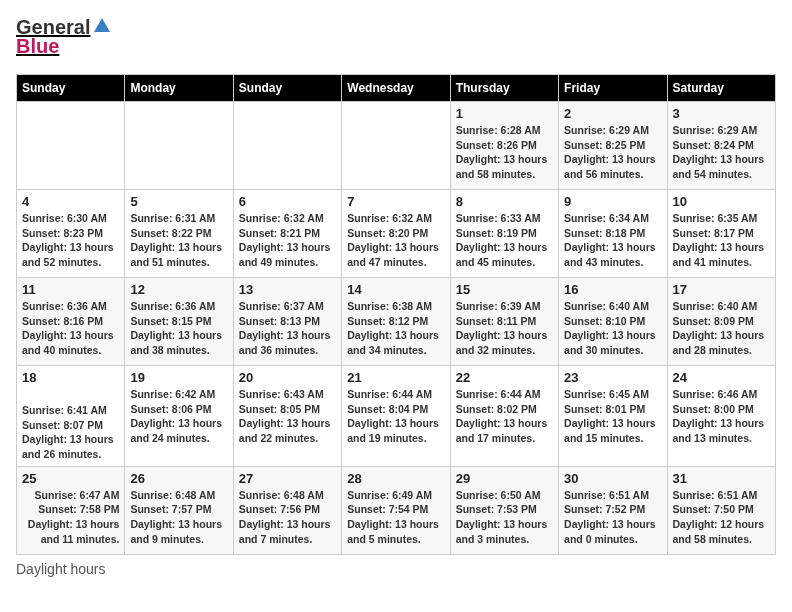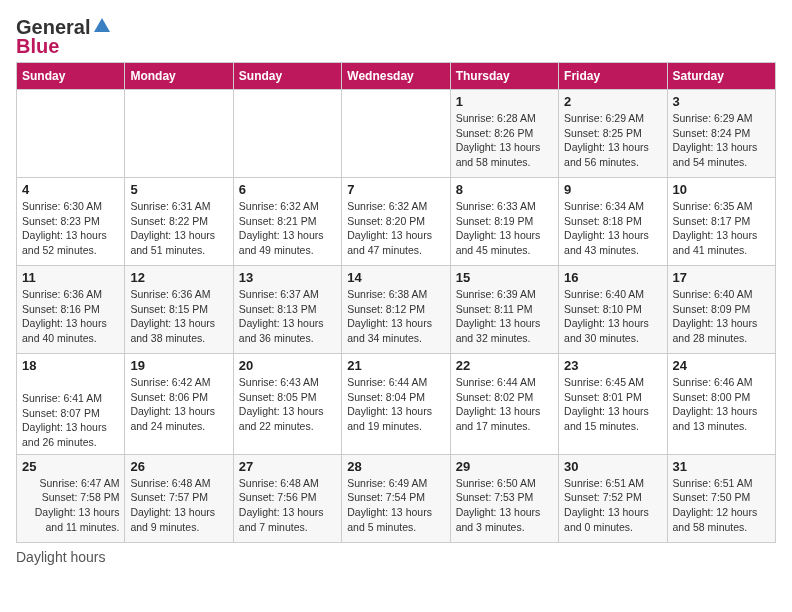--- a/index.html
+++ b/index.html
@@ -7,21 +7,22 @@
       font-family: Arial, sans-serif;
       background: #fff;
       width: 792px;
       min-height: 612px;
       padding: 16px;
     }
     .header-area {
       display: flex;
       justify-content: space-between;
       align-items: center;
-      margin-bottom: 4px;
+      margin-bottom: 16px;
+      text-decoration: underline;
     }
     .logo {
       display: flex;
       flex-direction: column;
       align-items: flex-start;
     }
     .title-area {
       text-align: right;
     }
     .month-title {
@@ -35,21 +36,21 @@
       color: #555;
       margin-top: 2px;
     }
     .calendar-table {
       width: 100%;
       border-collapse: collapse;
       table-layout: fixed;
       font-size: 11px;
     }
     .calendar-table thead tr th {
-      background-color: #be185d;
+      background-color: #000000;
       color: #fff;
       text-align: left;
       padding: 6px 5px;
       font-size: 12px;
       font-weight: bold;
       border: 1px solid #ccc;
     }
     .calendar-table tbody tr td {
       border: 1px solid #ccc;
       vertical-align: top;
@@ -63,20 +64,21 @@
     .day-number {
       font-weight: bold;
       font-size: 13px;
       margin-bottom: 2px;
       color: #222;
     }
     .day-info {
       color: #333;
       font-size: 10.5px;
       line-height: 1.4;
+      font-weight: bold;
     }
     .empty-cell {
       background: #fff !important;
     }
     .footer-note {
       font-size: 14px;
       color: #555;
       margin-top: 6px;
       text-align: left;
     }

